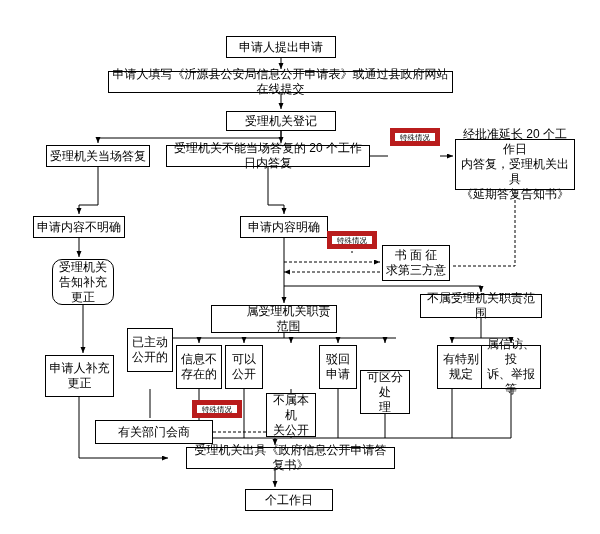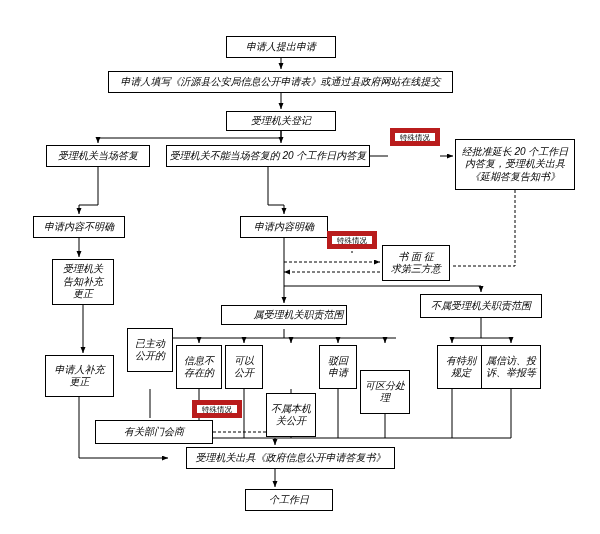--- a/index.html
+++ b/index.html
@@ -14,30 +14,29 @@
     background: #ffffff;
     font-family: "Liberation Sans", sans-serif;
     overflow: hidden;
   }
   .node {
     position: absolute;
     box-sizing: border-box;
     border: 1px solid #000000;
     background: #ffffff;
     color: #000000;
-    font-size: 10px;
+    font-size: 12px;
     line-height: 1.25;
     display: flex;
     align-items: center;
     justify-content: center;
     text-align: center;
     padding: 1px 2px;
     white-space: pre-line;
     z-index: 3;
-    font-style: italic;
   }
   .label {
     position: absolute;
     box-sizing: border-box;
     border: 5px solid #b91c1c;
     background: #ffffff;
     color: #000000;
     font-size: 7.5px;
     line-height: 1.2;
     display: flex;
@@ -141,24 +140,24 @@
   <div class="node" style="left:226px;top:111px;width:110px;height:20px;">受理机关登记</div>
   <div class="node" style="left:46px;top:145px;width:104px;height:22px;">受理机关当场答复</div>
   <div class="node" style="left:166px;top:145px;width:204px;height:22px;">受理机关不能当场答复的 20 个工作日内答复</div>
   <div class="node" style="left:455px;top:139px;width:120px;height:51px;">经批准延长 20 个工作日
 内答复，受理机关出具
 《延期答复告知书》</div>
   <div class="node" style="left:33px;top:216px;width:92px;height:22px;">申请内容不明确</div>
   <div class="node" style="left:240px;top:216px;width:88px;height:22px;">申请内容明确</div>
   <div class="node" style="left:382px;top:245px;width:68px;height:36px;">书 面 征
 求第三方意</div>
-  <div class="node" style="left:52px;top:259px;width:62px;height:46px;">受理机关
+  <div class="node" style="left:52px;top:259px;width:62px;height:46px;border-radius:10px;">受理机关
 告知补充
 更正</div>
-  <div class="node" style="left:221px;top:305px;width:126px;height:20px;padding-left:31px;">属受理机关职责范围</div>
+  <div class="node" style="left:211px;top:305px;width:126px;height:28px;padding-left:31px;">属受理机关职责范围</div>
   <div class="node" style="left:420px;top:294px;width:122px;height:24px;">不属受理机关职责范围</div>
   <div class="node" style="left:45px;top:355px;width:69px;height:42px;">申请人补充
 更正</div>
   <div class="node" style="left:127px;top:328px;width:46px;height:44px;">已主动
 公开的</div>
   <div class="node" style="left:176px;top:345px;width:46px;height:44px;">信息不
 存在的</div>
   <div class="node" style="left:225px;top:345px;width:38px;height:44px;">可以
 公开</div>
   <div class="node" style="left:266px;top:345px;width:50px;height:44px;margin-top:48px;">不属本机

